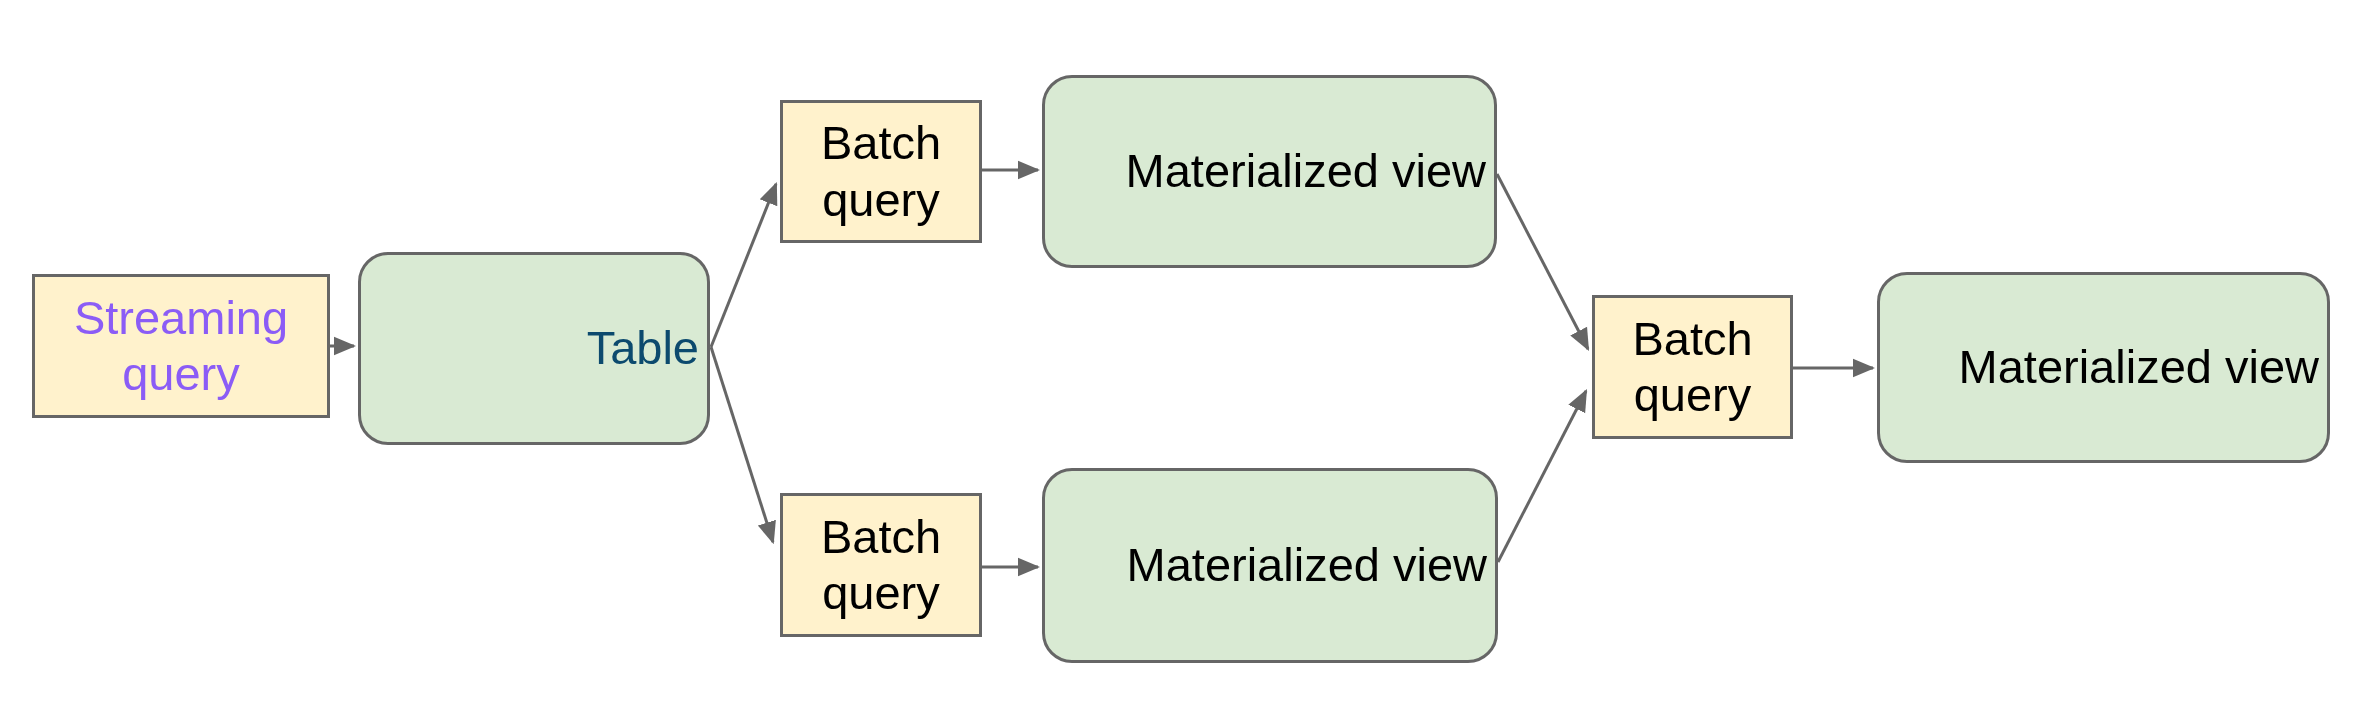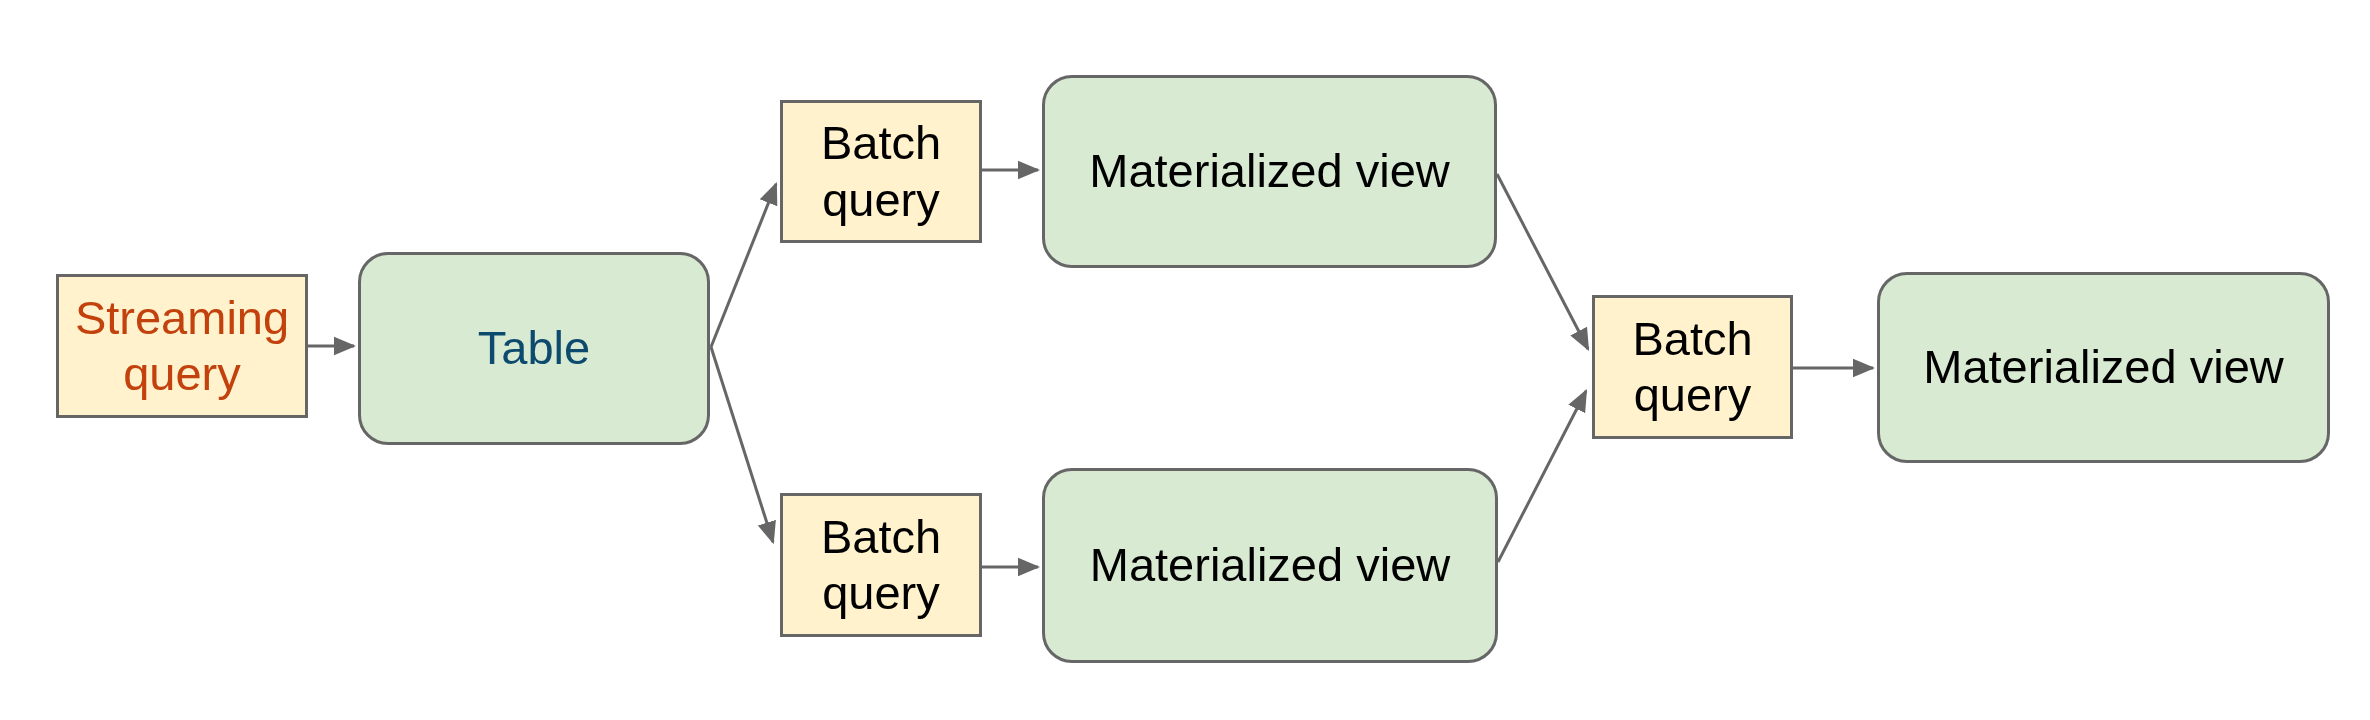--- a/index.html
+++ b/index.html
@@ -38,20 +38,21 @@
     display: flex;
     align-items: center;
     justify-content: center;
     text-align: center;
     font-size: 47px;
     line-height: 1.2;
     padding: 0 8px;
   }
   .node.rounded {
     border-radius: 30px;
+    justify-content: flex-end;
   }
   .node-label {
     display: block;
   }
 </style>
 </head>
 <body>
 
 <div class="canvas" style="width: 2370px; height: 720px; background: rgb(255, 255, 255);">
   <svg class="edges-layer" xmlns="http://www.w3.org/2000/svg" viewBox="0 0 2370 720">
@@ -65,21 +66,21 @@
         <line x1="711" y1="347" x2="776" y2="184" stroke="#666666" stroke-width="3" marker-end="url(#arrowhead)"></line>
         <line x1="711" y1="347" x2="773" y2="542" stroke="#666666" stroke-width="3" marker-end="url(#arrowhead)"></line>
         <line x1="982" y1="170" x2="1038" y2="170" stroke="#666666" stroke-width="3" marker-end="url(#arrowhead)"></line>
         <line x1="982" y1="567" x2="1038" y2="567" stroke="#666666" stroke-width="3" marker-end="url(#arrowhead)"></line>
         <line x1="1497" y1="174" x2="1588" y2="349" stroke="#666666" stroke-width="3" marker-end="url(#arrowhead)"></line>
         <line x1="1498" y1="562" x2="1586" y2="391" stroke="#666666" stroke-width="3" marker-end="url(#arrowhead)"></line>
         <line x1="1793" y1="368" x2="1873" y2="368" stroke="#666666" stroke-width="3" marker-end="url(#arrowhead)"></line>
       </g>
   </svg>
   <div class="nodes-layer" id="nodes-layer">
-      <div class="node rect query" style="left: 32px; top: 274px; width: 252px; height: 144px; background: rgb(255, 242, 204); border-color: rgb(102, 102, 102); color: #c2410c; margin-left: 24px;">
+      <div class="node rect query" style="left: 32px; top: 274px; width: 298px; height: 144px; background: rgb(255, 242, 204); border-color: rgb(102, 102, 102); color: #8b5cf6;">
         <span class="node-label">Streaming query</span>
       </div>
       <div class="node rounded view" style="left: 358px; top: 252px; width: 352px; height: 193px; background: rgb(217, 234, 211); border-color: rgb(102, 102, 102); color: #0c4a6e;">
         <span class="node-label">Table</span>
       </div>
       <div class="node rect query" style="left: 780px; top: 100px; width: 202px; height: 143px; background: rgb(255, 242, 204); border-color: rgb(102, 102, 102); color: rgb(0, 0, 0);">
         <span class="node-label">Batch query</span>
       </div>
       <div class="node rounded view" style="left: 1042px; top: 75px; width: 455px; height: 193px; background: rgb(217, 234, 211); border-color: rgb(102, 102, 102); color: rgb(0, 0, 0);">
         <span class="node-label">Materialized view</span>

